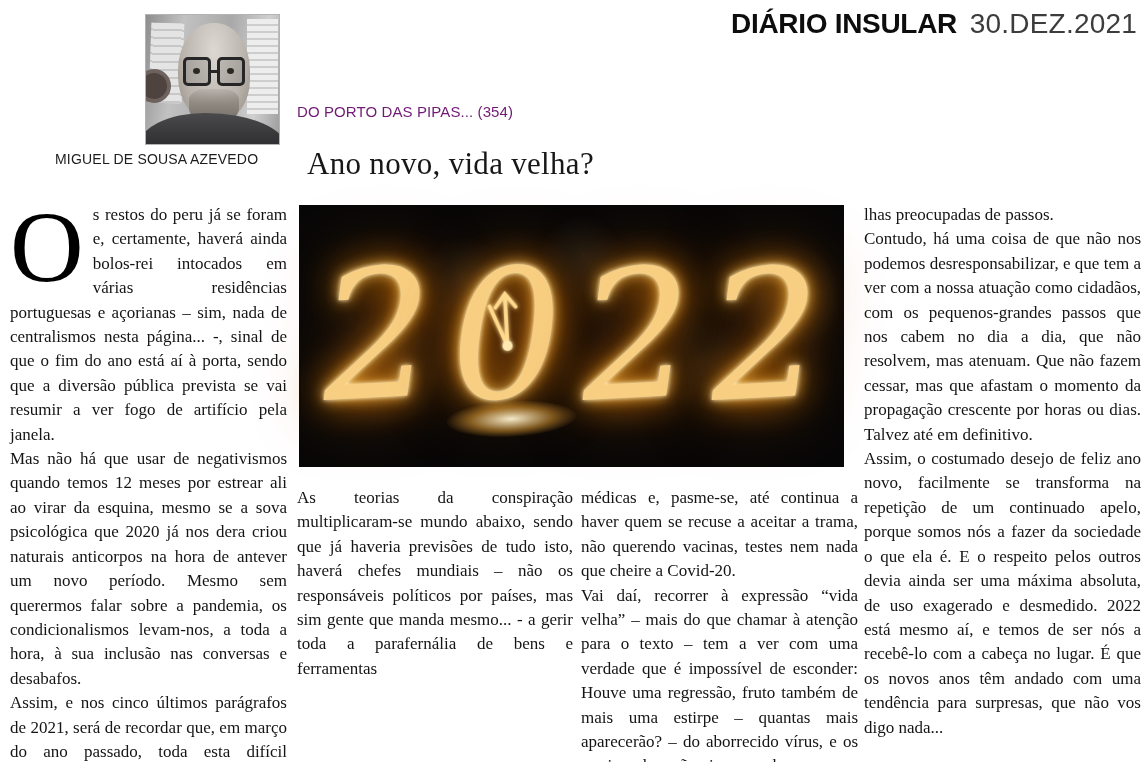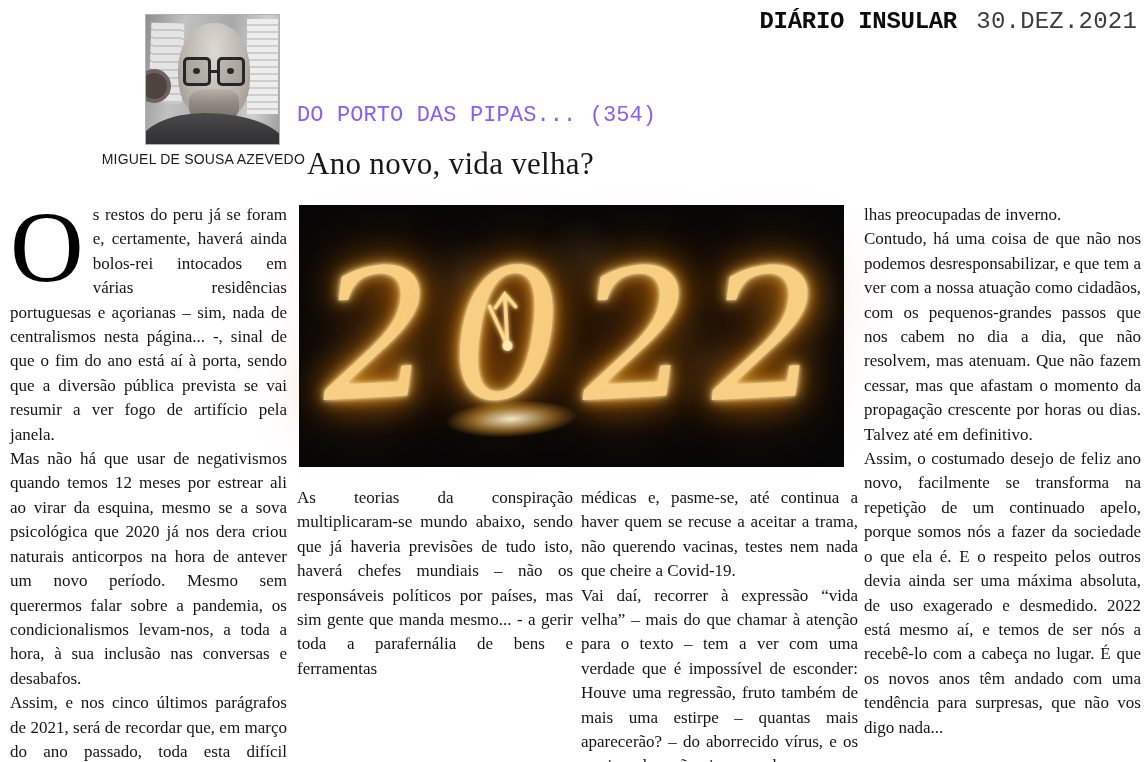--- a/index.html
+++ b/index.html
@@ -1,21 +1,21 @@
 <!DOCTYPE html>
 <html><head>
 <meta charset="utf-8">
 <style>
   html,body{margin:0;padding:0;background:#ffffff;}
   .page{position:relative;width:1144px;height:762px;background:#ffffff;overflow:hidden;
         font-family:"Liberation Serif",serif;}
 
   
-  .masthead{position:absolute;top:8px;right:7px;font-family:Liberation Mono, monospace;
-            font-size:24px;white-space:nowrap;}
+  .masthead{position:absolute;top:8px;right:7px;font-family:Liberation Sans, sans-serif;
+            font-size:28px;white-space:nowrap;}
   .masthead .paper{font-weight:bold;color:#0d0d0d;letter-spacing:-0.3px;}
   .masthead .date{font-weight:400;color:#3c3c3c;margin-left:5px;letter-spacing:0.2px;}
 
   
   .author-photo{position:absolute;left:145px;top:14px;width:133px;height:129px;margin:0;
     border:1px solid #b3b3b3;overflow:hidden;
     background:linear-gradient(100deg,#8e8e8e,#c2c2c2 25%,#a8a8a8 55%,#d0d0d0 80%,#9b9b9b);}
   .ph-poster{position:absolute;}
   .ph-poster.p1{left:3%;top:6%;width:25%;height:62%;transform:rotate(2deg);
     background:repeating-linear-gradient(#e4e4e4 0 6px,#c7c7c7 6px 8px);}
@@ -32,26 +32,26 @@
   .ph-glasses .lens::after{content:"";display:block;width:7px;height:6px;background:#2c2824;
     border-radius:50%;margin:38% auto 0;}
   .ph-glasses .bridge{width:9%;height:3px;background:#262626;}
   .ph-beard{position:absolute;left:15%;right:15%;bottom:-3%;height:35%;
     border-radius:32% 32% 46% 46%;
     background:linear-gradient(rgba(150,144,136,0.25),#8d8780 45%,#6f6a63);}
   .ph-shoulders{position:absolute;left:-6%;right:-6%;bottom:-4%;height:28%;
     border-radius:45% 55% 0 0/95% 100% 0 0;
     background:linear-gradient(#4a4a4c,#2c2c2e);}
 
-  .author-caption{position:absolute;left:55px;top:151px;width:250px;text-align:right;
+  .author-caption{position:absolute;left:55px;top:151px;width:250px;text-align:left;
     font-family:"Liberation Sans",sans-serif;font-size:14px;color:#1c1c1c;letter-spacing:0.2px;}
 
   
-  .kicker{position:absolute;left:297px;top:103px;font-family:Liberation Mono, monospace;
-    font-size:22px;color:#8b5cf6;letter-spacing:0.1px;}
+  .kicker{position:absolute;left:297px;top:103px;font-family:Liberation Sans, sans-serif;
+    font-size:15px;color:#701a75;letter-spacing:0.1px;}
   .headline{position:absolute;left:295px;top:134px;margin:12px;font-weight:400;
     font-family:"Liberation Serif",serif;font-size:31px;color:#171717;letter-spacing:0.3px;}
 
   
   .feature-image{position:absolute;left:299px;top:205px;width:545px;height:262px;margin:0;
     display:flex;justify-content:space-around;align-items:center;padding:0 14px;box-sizing:border-box;
     background:
       radial-gradient(circle at 16% 62%, rgba(255,190,90,0.10), transparent 12%),
       radial-gradient(circle at 30% 28%, rgba(255,220,150,0.08), transparent 10%),
       radial-gradient(circle at 52% 20%, rgba(255,220,150,0.09), transparent 12%),
@@ -139,24 +139,24 @@
     </p>
     <p>Mas não há que usar de negativismos quando temos 12 meses por estrear ali ao virar da esquina, mesmo se a sova psicológica que 2020 já nos dera criou naturais anticorpos na hora de antever um novo período. Mesmo sem querermos falar sobre a pandemia, os condicionalismos levam-nos, a toda a hora, à sua inclusão nas conversas e desabafos.</p>
     <p>Assim, e nos cinco últimos parágrafos de 2021, será de recordar que, em março do ano passado, toda esta difícil realidade nos apanhou quase distraídos. Pelos meses fora as reações</p>
   </section>
 
   <section class="col col2">
     <p>As teorias da conspiração multiplicaram-se mundo abaixo, sendo que já haveria previsões de tudo isto, haverá chefes mundiais – não os responsáveis políticos por países, mas sim gente que manda mesmo... - a gerir toda a parafernália de bens e ferramentas</p>
   </section>
 
   <section class="col col3">
-    <p>médicas e, pasme-se, até continua a haver quem se recuse a aceitar a trama, não querendo vacinas, testes nem nada que cheire a Covid-19.</p>
+    <p>médicas e, pasme-se, até continua a haver quem se recuse a aceitar a trama, não querendo vacinas, testes nem nada que cheire a Covid-20.</p>
     <p>Vai daí, recorrer à expressão “vida velha” – mais do que chamar à atenção para o texto – tem a ver com uma verdade que é impossível de esconder: Houve uma regressão, fruto também de mais uma estirpe – quantas mais aparecerão? – do aborrecido vírus, e os sorrisos de verão viraram sobrance-</p>
   </section>
 
   <section class="col col4">
-    <p>lhas preocupadas de inverno.</p>
+    <p>lhas preocupadas de passos.</p>
     <p>Contudo, há uma coisa de que não nos podemos desresponsabilizar, e que tem a ver com a nossa atuação como cidadãos, com os pequenos-grandes passos que nos cabem no dia a dia, que não resolvem, mas atenuam. Que não fazem cessar, mas que afastam o momento da propagação crescente por horas ou dias. Talvez até em definitivo.</p>
     <p>Assim, o costumado desejo de feliz ano novo, facilmente se transforma na repetição de um continuado apelo, porque somos nós a fazer da sociedade o que ela é. E o respeito pelos outros devia ainda ser uma máxima absoluta, de uso exagerado e desmedido. 2022 está mesmo aí, e temos de ser nós a recebê-lo com a cabeça no lugar. É que os novos anos têm andado com uma tendência para surpresas, que não vos digo nada...</p>
 
   </section>
 
 </div>
 
 </body></html>

